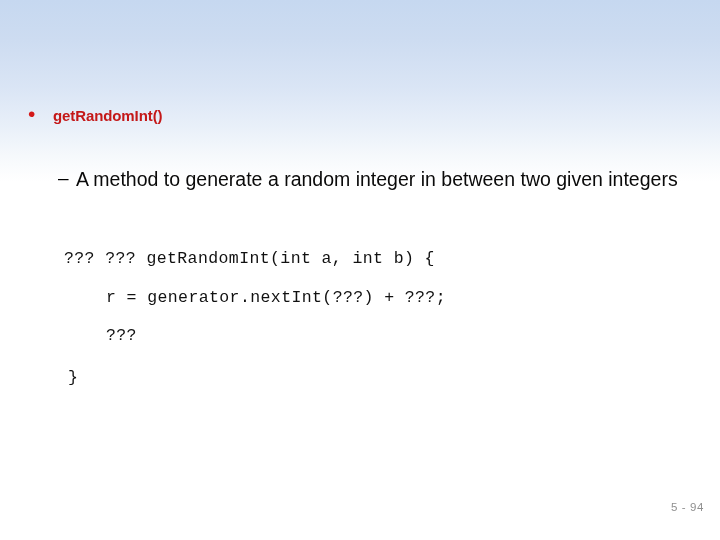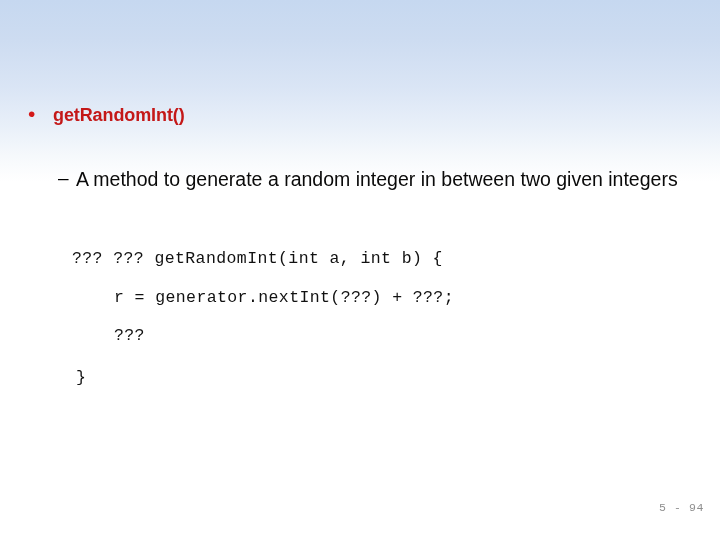--- a/index.html
+++ b/index.html
@@ -54,21 +54,21 @@
     color: #c8102e;
   }
   .bullet-l1 .marker {
     flex: 0 0 auto;
     width: 25px;
     font-size: 21px;
     line-height: 1;
     color: #d41919;
   }
   .bullet-l1 .text {
-    font-size: 18px;
+    font-size: 15px;
     font-weight: bold;
     letter-spacing: -0.1px;
     color: #c41818;
     white-space: nowrap;
   }
 
   
   .bullet-l2 {
     position: absolute;
     left: 58px;
@@ -89,21 +89,21 @@
     font-size: 19.5px;
     line-height: 30px;
     color: #0a0a0a;
     max-width: 612px;
     text-align: right;
   }
 
   
   .code-block {
     position: absolute;
-    left: 72px;
+    left: 64px;
     top: 240px;
     width: 600px;
     font-family: "Liberation Mono", "DejaVu Sans Mono", monospace;
     color: #000000;
   }
   .code-line {
     font-size: 16.5px;
     line-height: 38.5px;
     white-space: pre;
     color: #111111;
@@ -118,21 +118,21 @@
   }
 
   
   .page-number {
     position: absolute;
     right: 16px;
     top: 501px;
     font-size: 11.5px;
     color: #8f8f8f;
     letter-spacing: 0.6px;
-    font-family: Liberation Mono, monospace;
+    font-family: Liberation Sans, sans-serif;
   }
 </style>
 </head>
 <body>
 
 <div class="slide">
 
   <div class="bg-gradient"></div>
 
   <div class="content">

